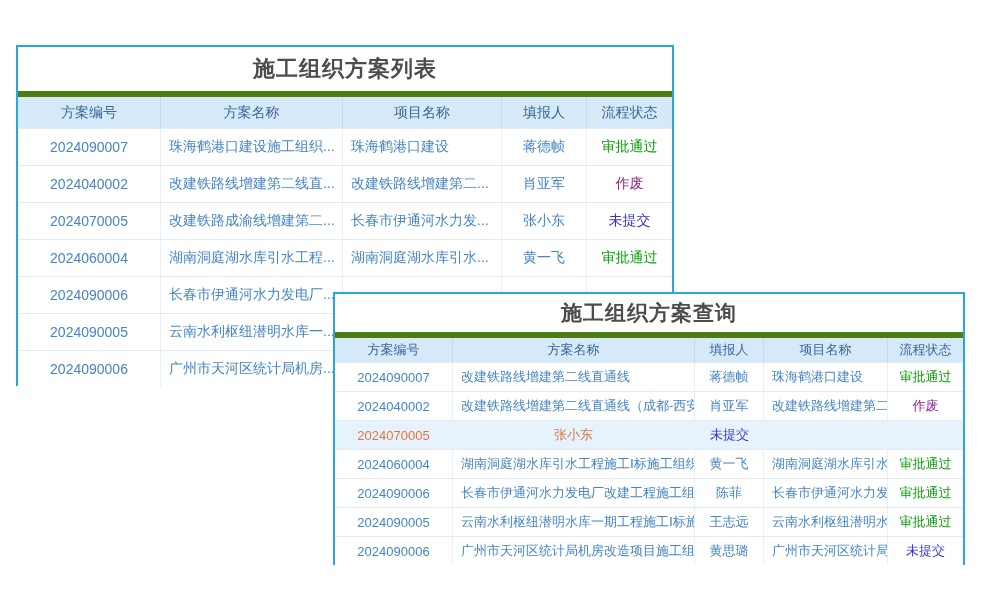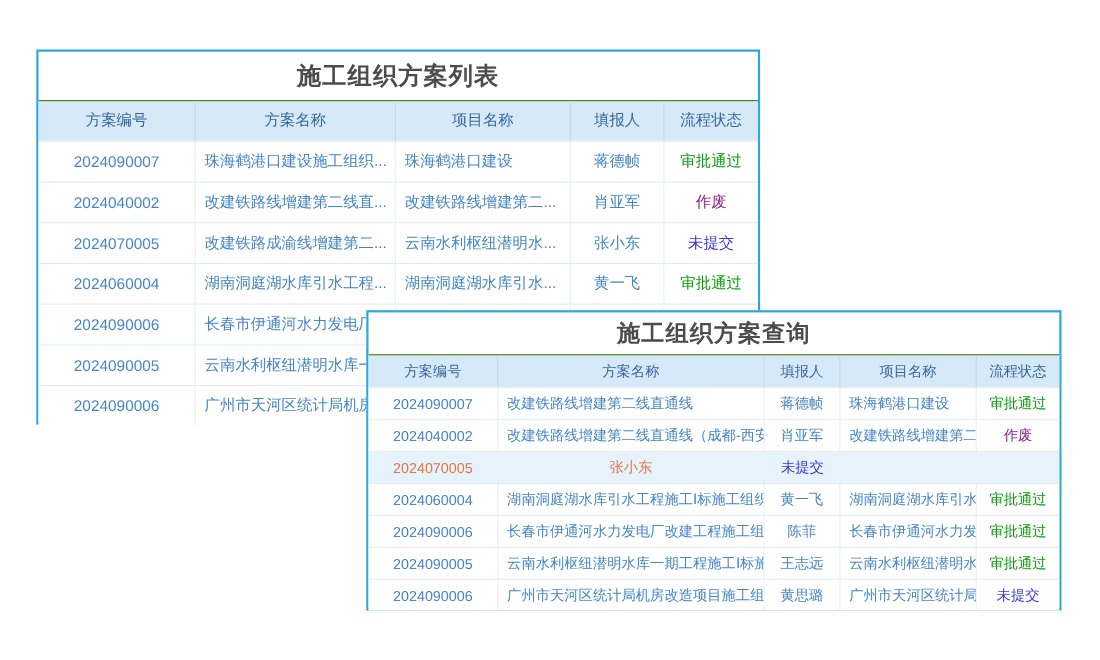--- a/index.html
+++ b/index.html
@@ -1,25 +1,25 @@
 <!DOCTYPE html>
 <html><head>
 <meta charset="utf-8">
 <style>
   html,body{margin:0;padding:0;background:#ffffff;}
   .stage{position:relative;width:1000px;height:600px;overflow:hidden;background:#ffffff;
          font-family:"Liberation Sans","DejaVu Sans",sans-serif;}
   .card{position:absolute;background:#ffffff;border:2px solid #29a7de;box-sizing:border-box;}
-  .card-list{left:33px;top:45px;width:658px;height:341px;z-index:1;}
-  .card-query{left:333px;top:282px;width:632px;height:273px;z-index:2;}
+  .card-list{left:16px;top:45px;width:658px;height:341px;z-index:1;}
+  .card-query{left:333px;top:292px;width:632px;height:273px;z-index:2;}
   .card-title{display:flex;align-items:center;justify-content:center;
               font-weight:bold;color:#4c4c4c;letter-spacing:1px;}
   .card-list .card-title{height:44px;font-size:22px;}
   .card-query .card-title{height:38px;font-size:21px;}
-  .thead{display:grid;background:#d6e9f8;border-top:1px solid #4d7c0f;box-sizing:border-box;font-family:Liberation Serif, serif;}
+  .thead{display:grid;background:#d6e9f8;border-top:6px solid #4d7c0f;box-sizing:border-box;font-family:Liberation Serif, serif;}
   .card-list .thead{grid-template-columns:143px 182px 159px 85px 85px;height:37px;}
   .card-query .thead{grid-template-columns:118px 242px 69px 124px 75px;height:30px;}
   .th{display:flex;align-items:center;justify-content:center;color:#38679e;
       border-right:1px solid #c3d9ec;overflow:hidden;white-space:nowrap;}
   .card-list .th{font-size:14px;}
   .card-query .th{font-size:13px;}
   .th:last-child{border-right:none;}
   .trow{display:grid;border-top:1px solid #e4ebf3;box-sizing:border-box;background:#ffffff;}
   .card-list .trow{grid-template-columns:143px 182px 159px 85px 85px;height:37px;}
   .card-query .trow{grid-template-columns:118px 242px 69px 124px 75px;height:29px;}
@@ -58,21 +58,21 @@
     <div class="trow">
       <div class="td td-id">2024040002</div>
       <div class="td td-name">改建铁路线增建第二线直...</div>
       <div class="td td-project">改建铁路线增建第二...</div>
       <div class="td td-reporter">肖亚军</div>
       <div class="td td-status" style="color: rgb(139, 33, 139);">作废</div>
     </div>
     <div class="trow">
       <div class="td td-id">2024070005</div>
       <div class="td td-name">改建铁路成渝线增建第二...</div>
-      <div class="td td-project">云南水利枢纽潜明水...</div>
+      <div class="td td-project">长春市伊通河水力发...</div>
       <div class="td td-reporter">张小东</div>
       <div class="td td-status" style="color: rgb(52, 52, 214);">未提交</div>
     </div>
     <div class="trow">
       <div class="td td-id">2024060004</div>
       <div class="td td-name">湖南洞庭湖水库引水工程...</div>
       <div class="td td-project">湖南洞庭湖水库引水...</div>
       <div class="td td-reporter">黄一飞</div>
       <div class="td td-status" style="color: rgb(10, 158, 10);">审批通过</div>
     </div>

